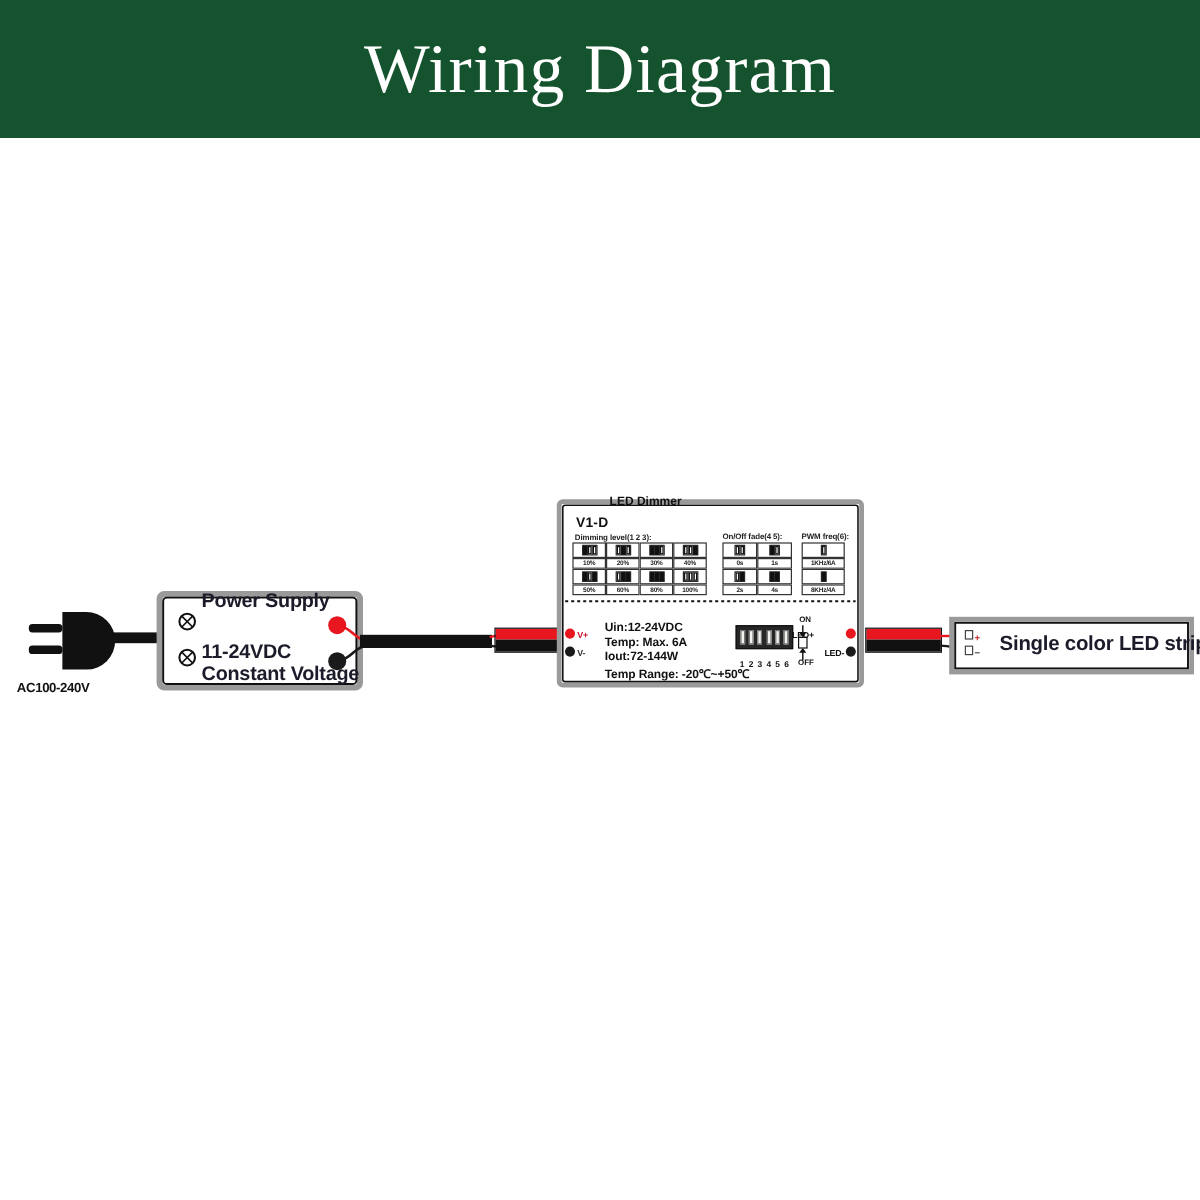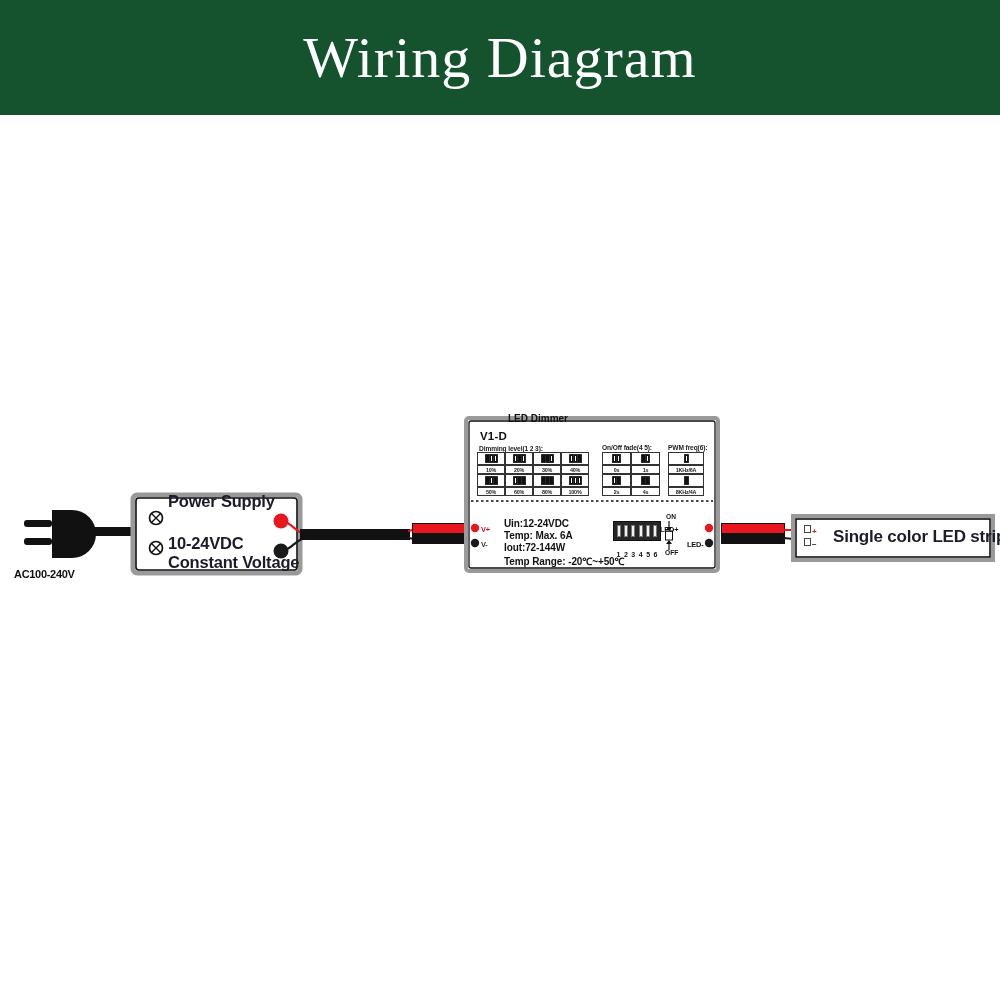--- a/index.html
+++ b/index.html
@@ -200,21 +200,21 @@
       <rect x="796" y="519" width="194" height="38" fill="#ffffff" stroke="#111" stroke-width="1.6"></rect>
       <rect x="804.5" y="525.5" width="6" height="7" fill="#fff" stroke="#444" stroke-width="1"></rect>
       <rect x="804.5" y="538.5" width="6" height="7" fill="#fff" stroke="#444" stroke-width="1"></rect>
     </g>
 
   </svg>
 
   <div class="htext" id="ac-label">AC100-240V</div>
 
   <div class="ps-line" id="ps-l1">Power Supply</div>
-  <div class="ps-line" id="ps-l2">10-24VDC</div>
+  <div class="ps-line" id="ps-l2">11-24VDC</div>
   <div class="ps-line" id="ps-l3">Constant Voltage</div>
 
   <div class="htext" id="strip-label">Single color LED strip</div>
   <div class="strip-sign" id="strip-plus">+</div>
   <div class="strip-sign" id="strip-minus">−</div>
 
   <div class="htext" id="dim-model">V1-D</div>
   <div class="htext" id="dim-kind">LED Dimmer</div>
 
   <div class="dim-grp-title" id="grp-dim">Dimming level(1 2 3):</div>

